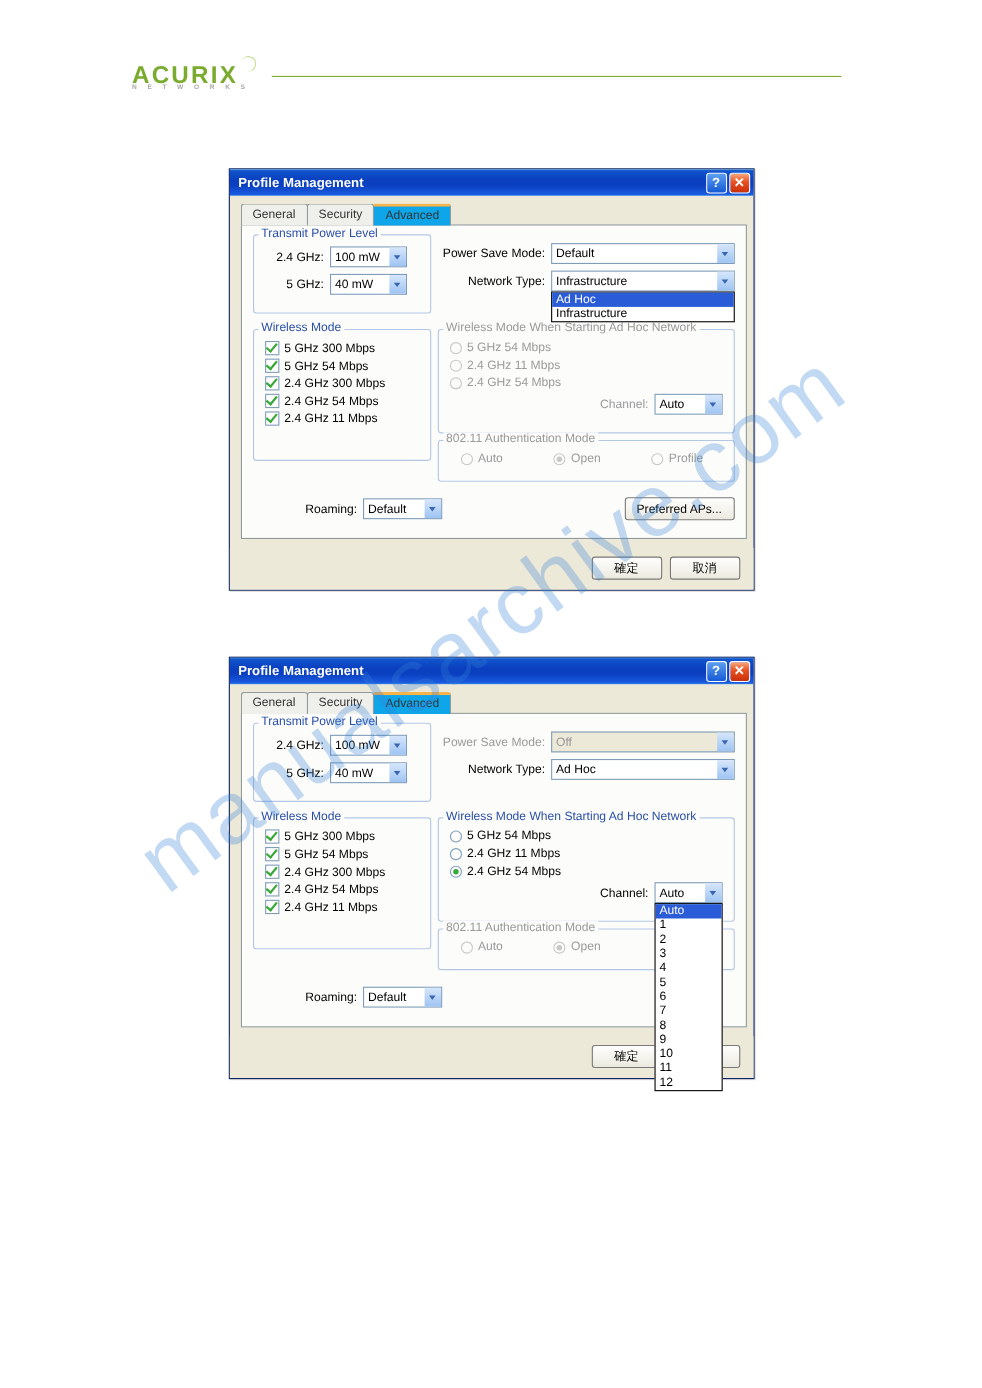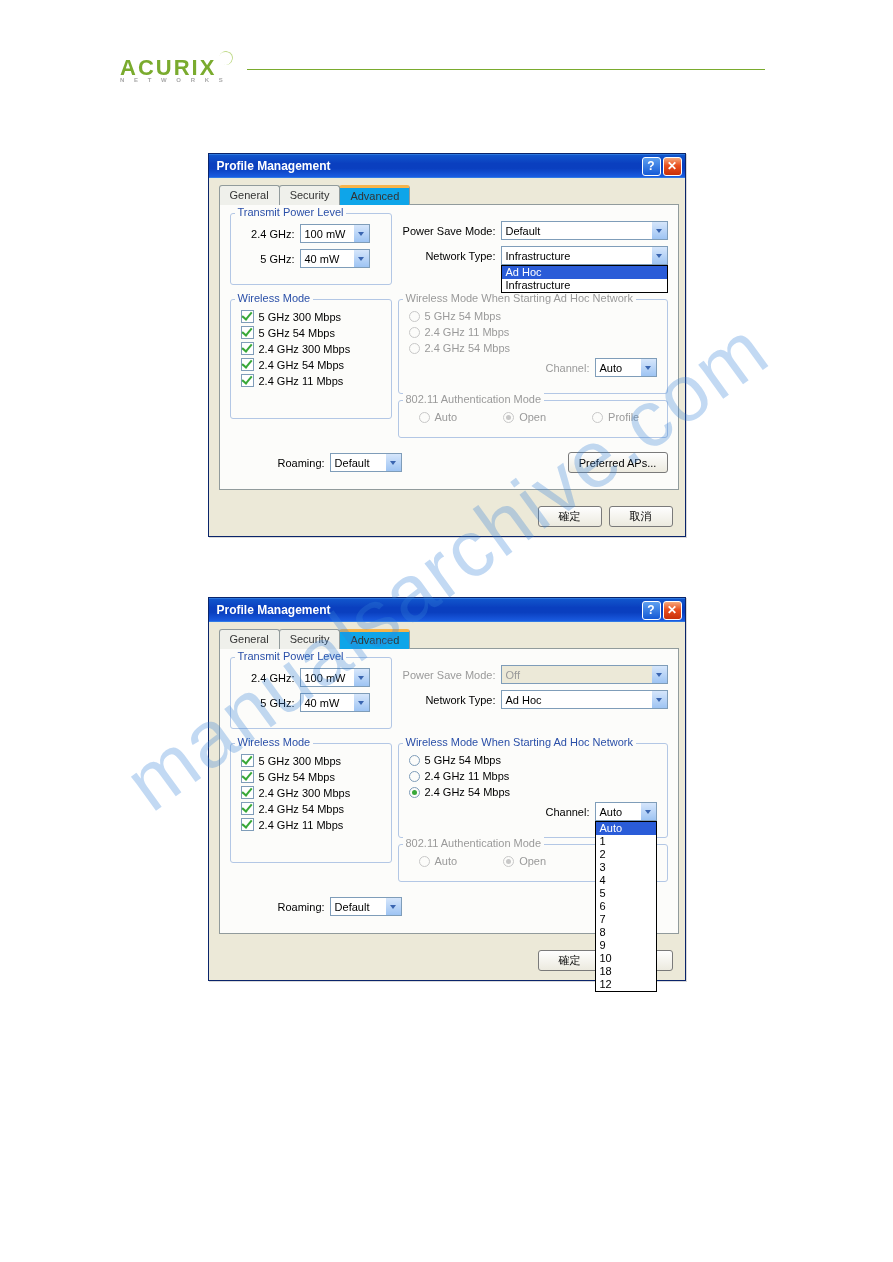--- a/index.html
+++ b/index.html
@@ -621,21 +621,21 @@
                     <div class="opt">1</div>
                     <div class="opt">2</div>
                     <div class="opt">3</div>
                     <div class="opt">4</div>
                     <div class="opt">5</div>
                     <div class="opt">6</div>
                     <div class="opt">7</div>
                     <div class="opt">8</div>
                     <div class="opt">9</div>
                     <div class="opt">10</div>
-                    <div class="opt">18</div>
+                    <div class="opt">11</div>
                     <div class="opt">12</div>
                   </div>
                 </div>
               </div>
             </div>
             <div class="group disabled" style="margin-top:6px;">
               <div class="group-title">802.11 Authentication Mode</div>
               <div class="auth-line">
                 <div class="radio-row disabled">
                     <div class="rd"></div>

